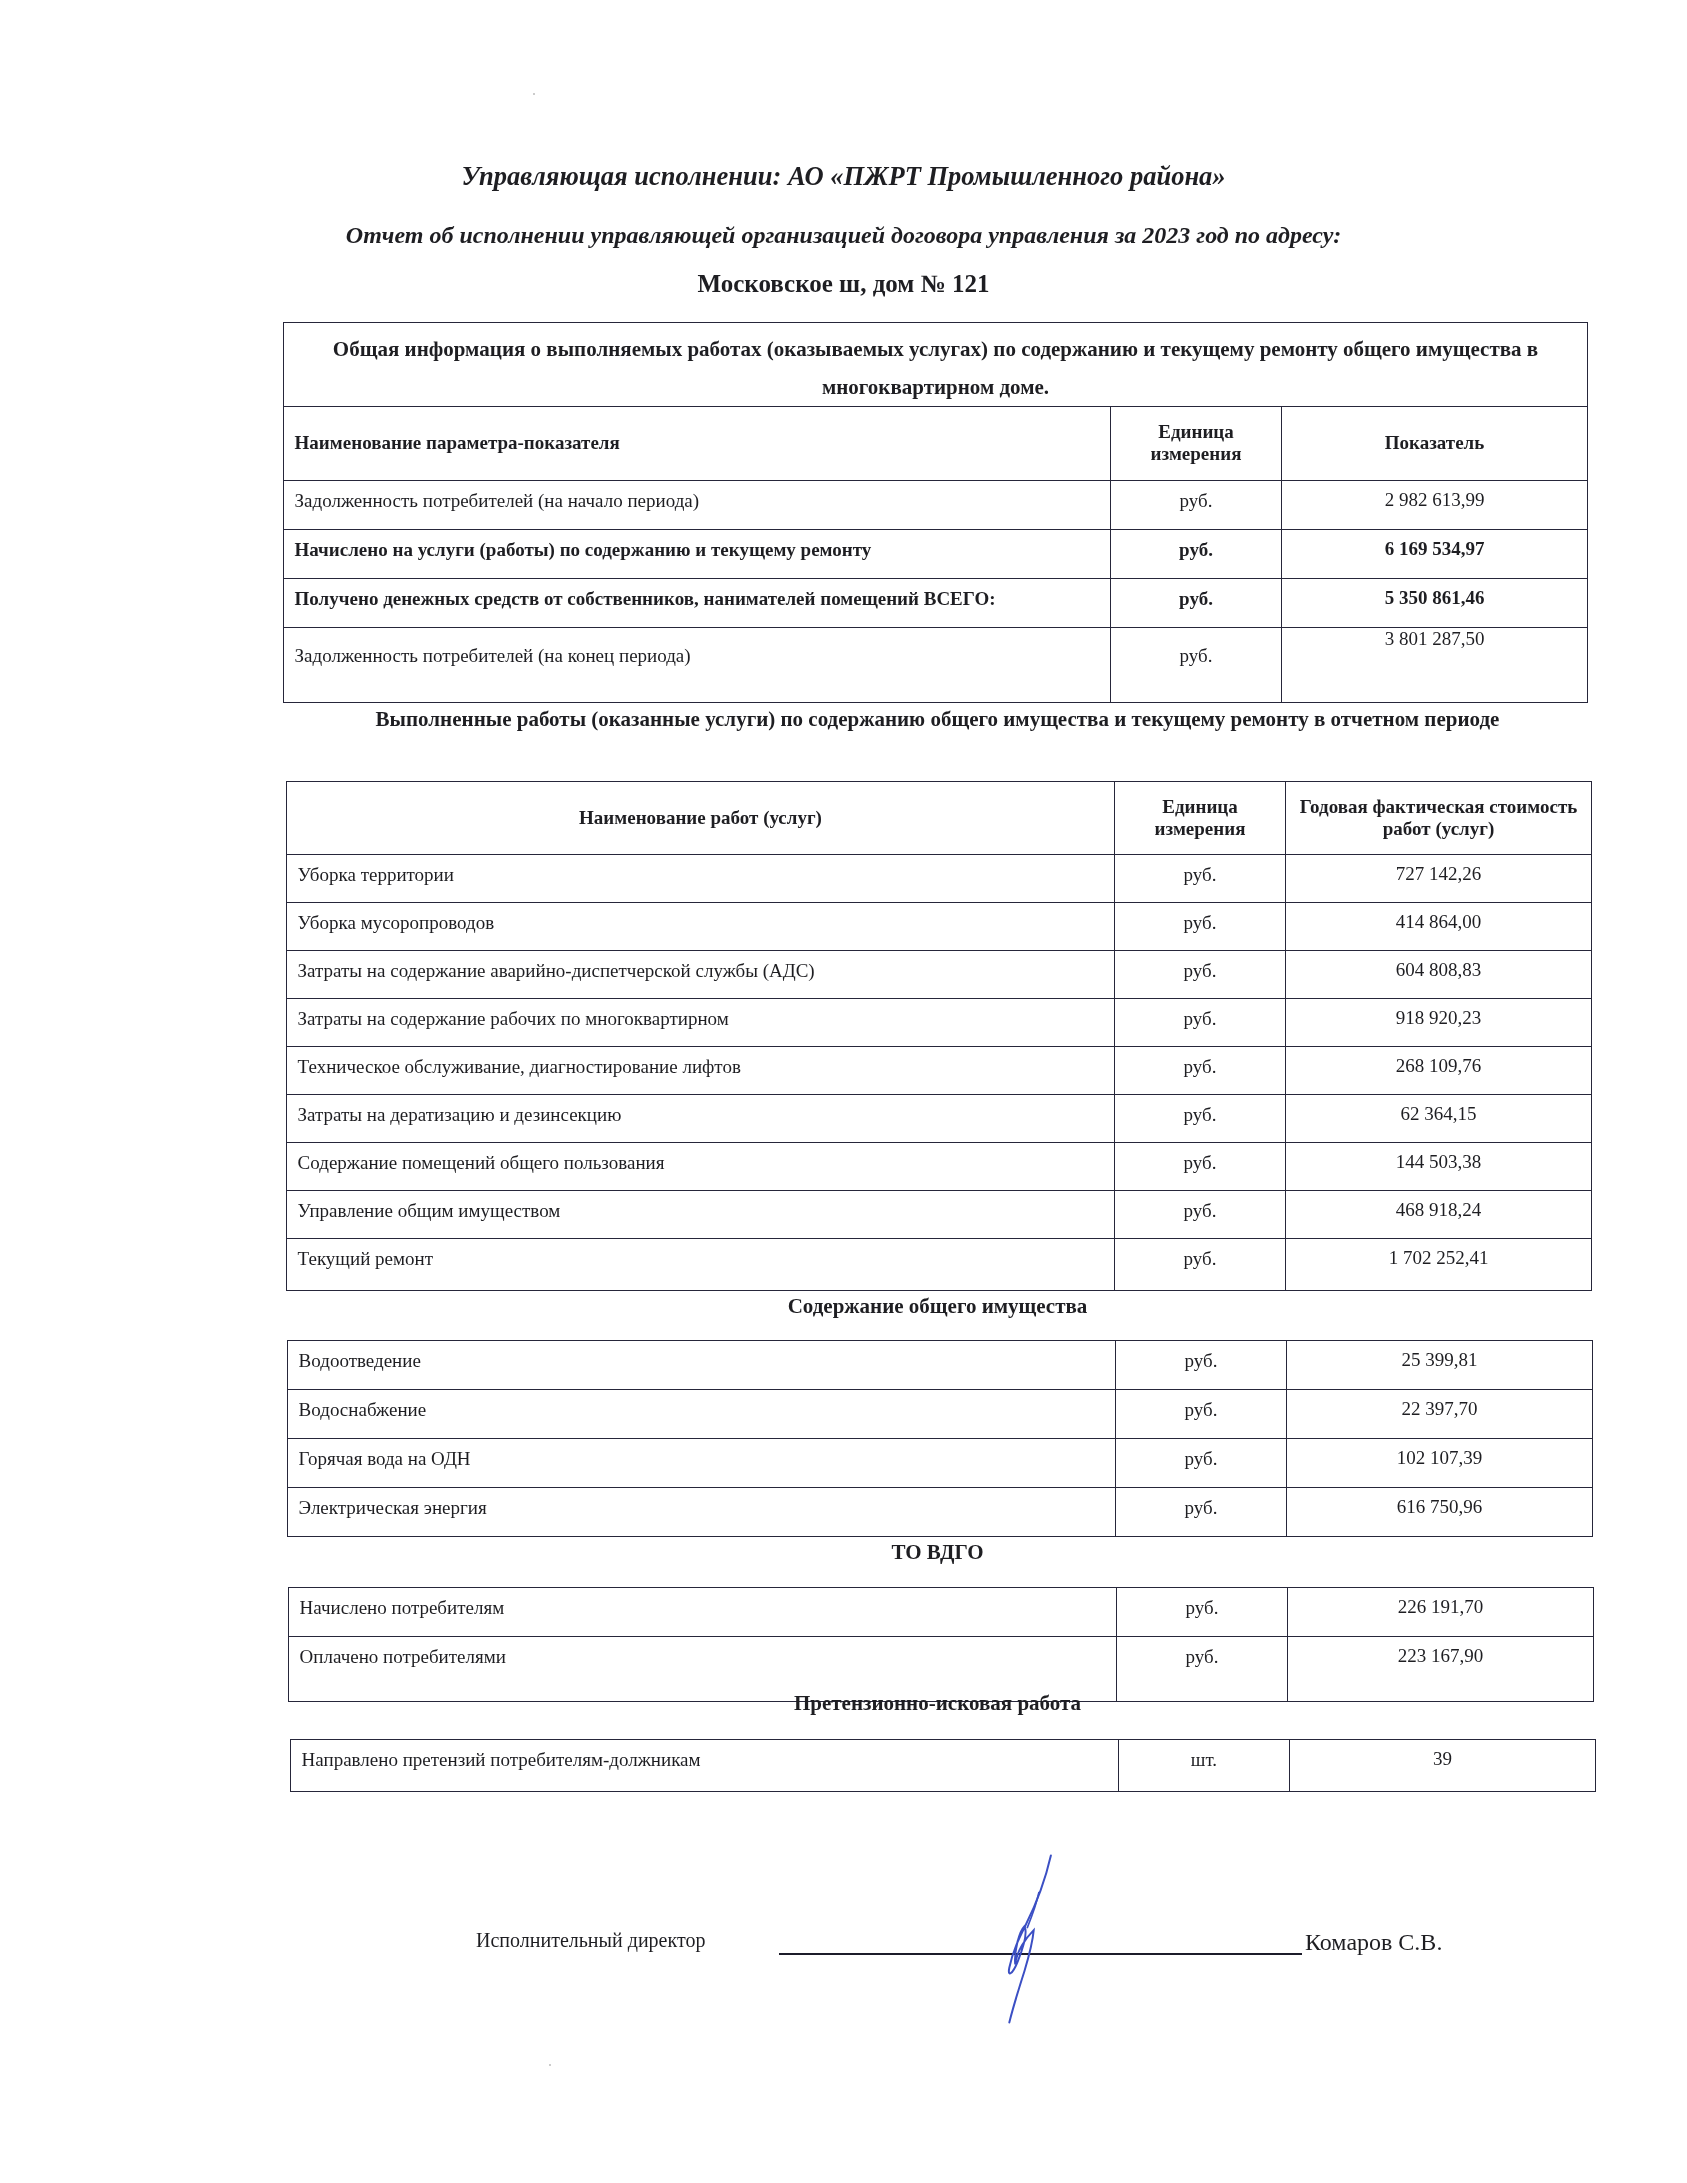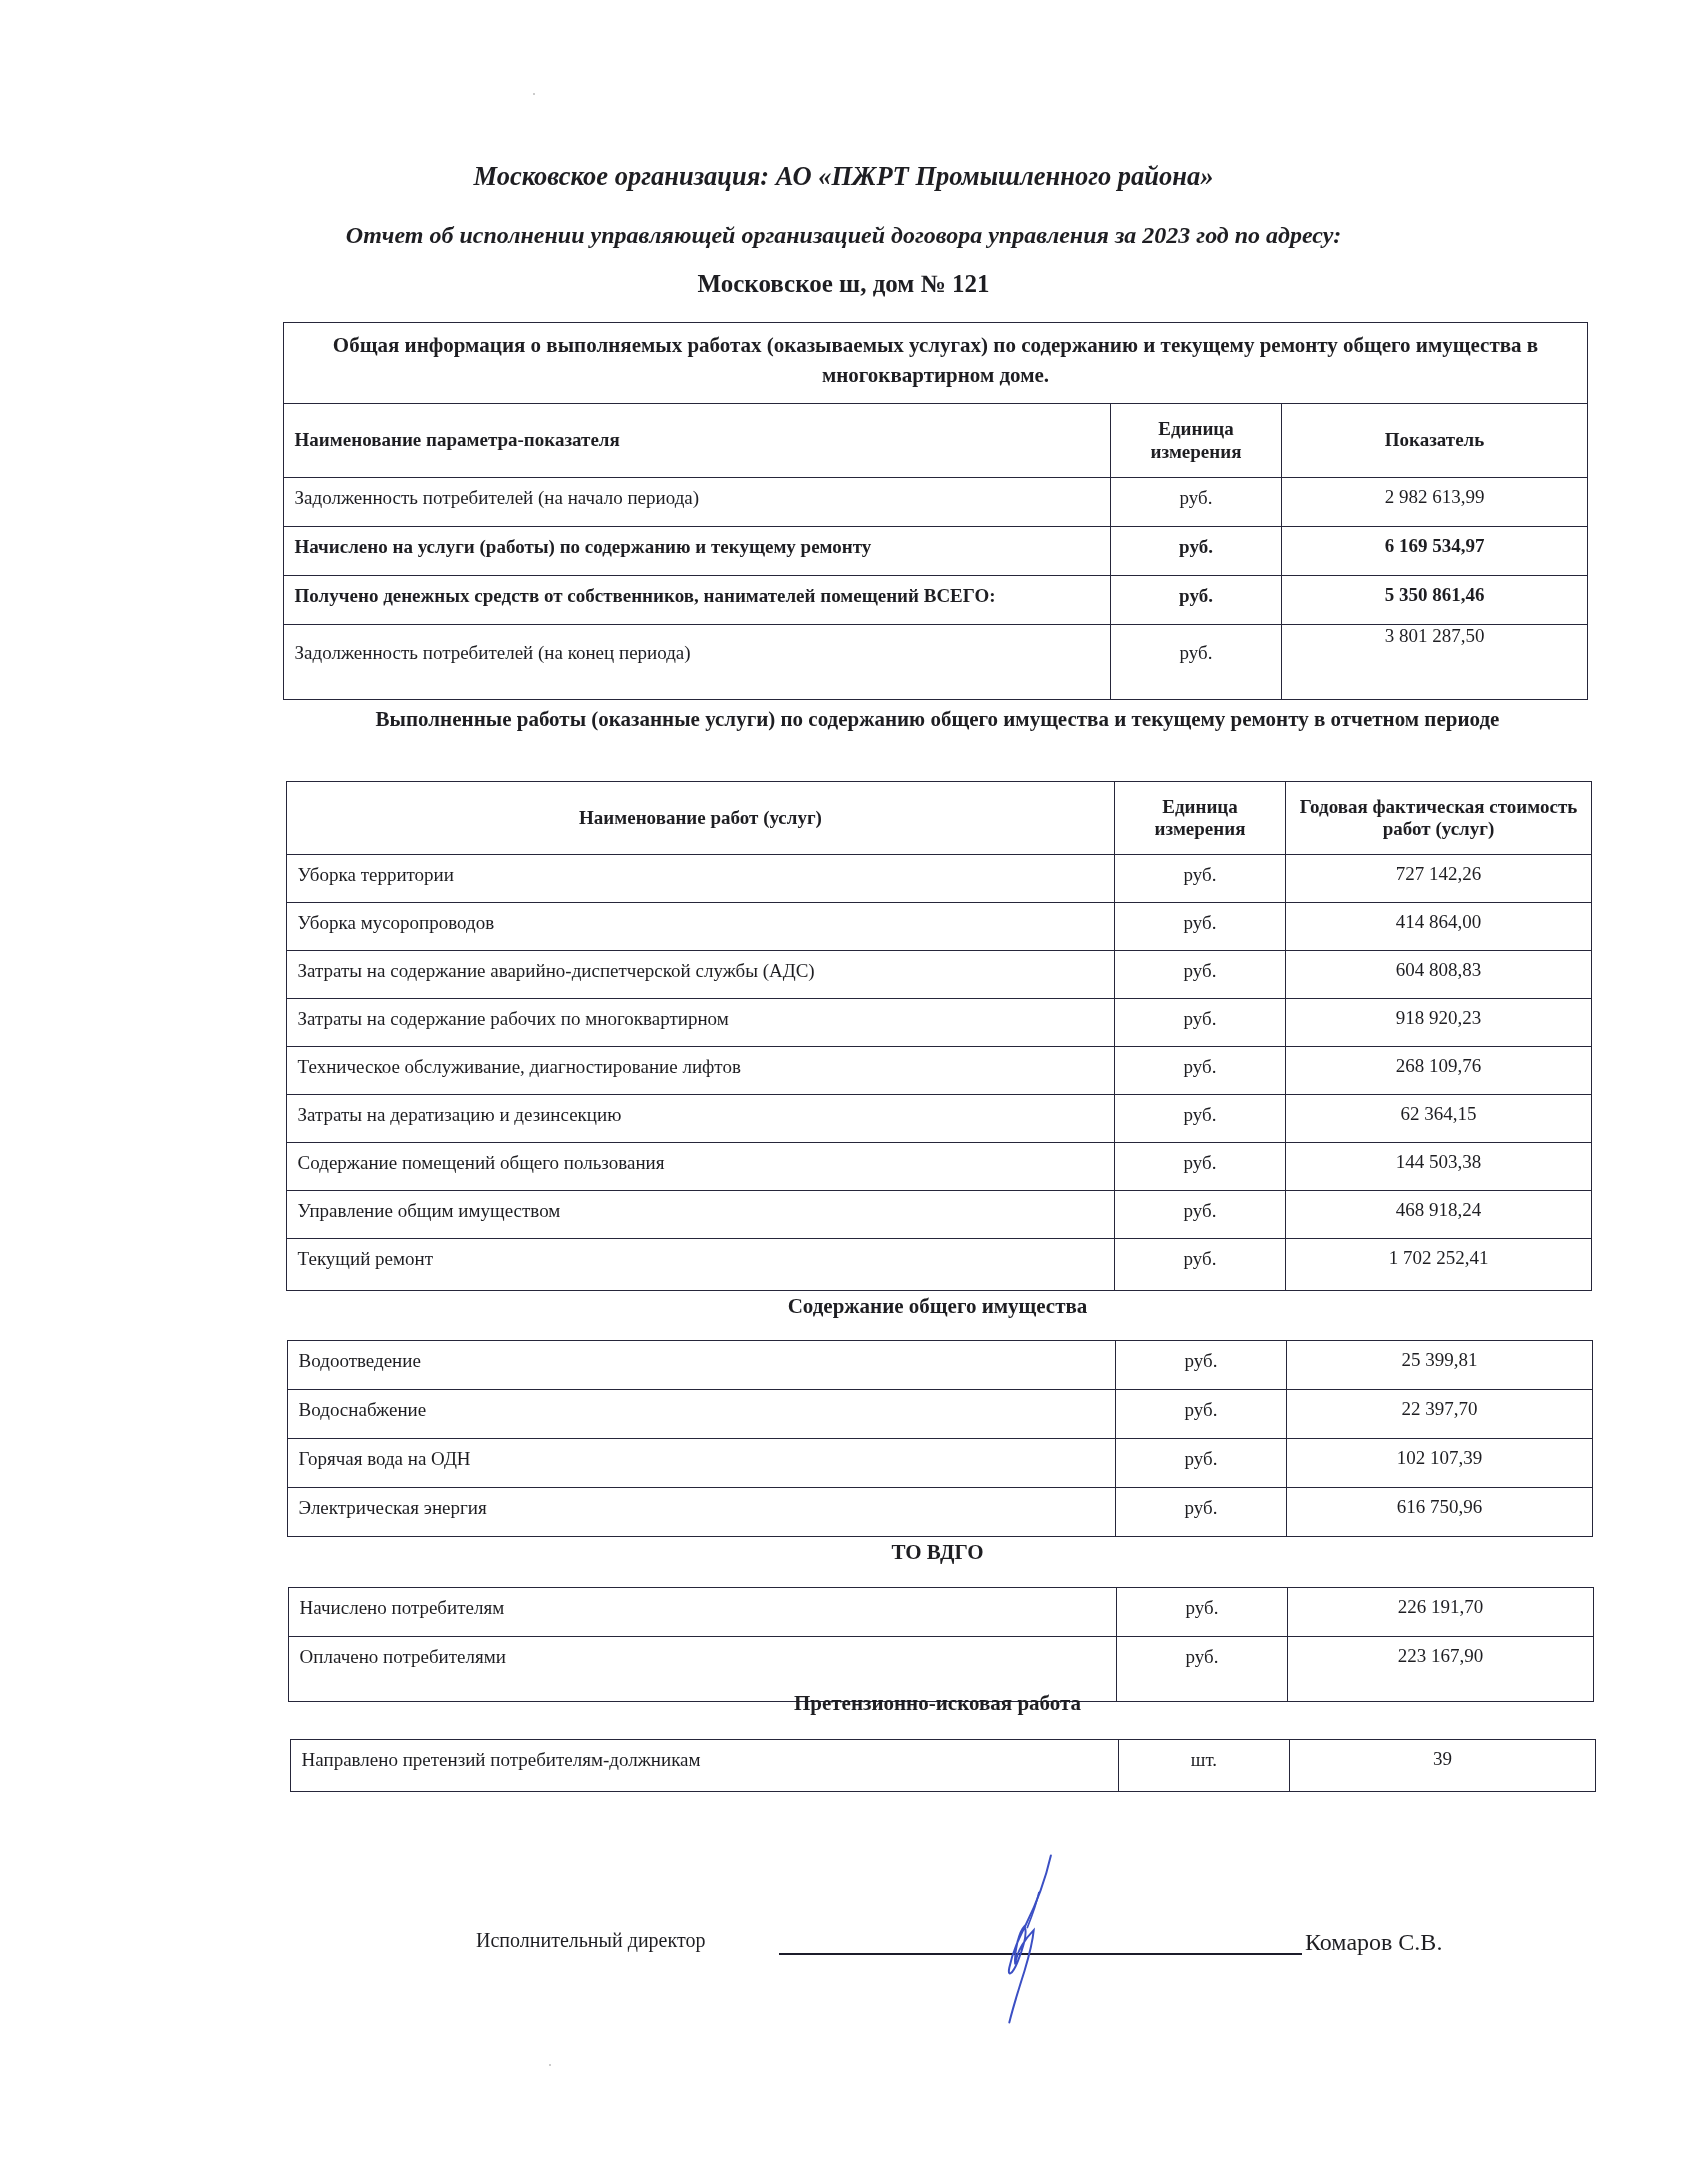--- a/index.html
+++ b/index.html
@@ -16,32 +16,32 @@
   table.doc { position: absolute; border-collapse: collapse; table-layout: fixed; }
   table.doc td, table.doc th {
     border: 1.7px solid #26263a; padding: 0; vertical-align: top; font-size: 19px; line-height: 22.5px;
   }
   table.doc td.name { text-align: left; padding: 9.3px 9.3px 0 10.6px; }
   table.doc td.unit { text-align: center; padding-top: 9.3px; }
   table.doc td.val { text-align: center; padding-top: 8px; }
   table.doc .bold { font-weight: bold; }
   table.doc th { font-weight: bold; vertical-align: middle; text-align: center; }
   table.doc th.left { text-align: left; padding-left: 10.6px; }
-  table.doc td.caption { text-align: center; font-weight: bold; font-size: 21px; line-height: 30px; padding: 6.6px 20px 0 20px; vertical-align: top; }
+  table.doc td.caption { text-align: center; font-weight: bold; font-size: 21px; line-height: 38px; padding: 6.6px 20px 0 20px; vertical-align: top; }
 
   .sig-label { position: absolute; top: 1929px; left: 476px; font-size: 20px; }
   .sig-line { position: absolute; top: 1953px; left: 779px; width: 523px; height: 0; border-top: 2px solid #1c1c2a; }
   .sig-name { position: absolute; top: 1929px; left: 1305px; font-size: 24px; }
   .signature { position: absolute; left: 973px; top: 1852px; width: 132px; height: 172px; }
   .dot { position: absolute; width: 2px; height: 2px; background: #bbb; border-radius: 50%; }
 </style>
 </head>
 <body>
 
-<div class="center-line title">Московское организация: АО «ПЖРТ Промышленного района»</div>
+<div class="center-line title">Управляющая исполнении: АО «ПЖРТ Промышленного района»</div>
 <div class="center-line subtitle">Отчет об исполнении управляющей организацией договора управления за 2023 год по адресу:</div>
 <div class="center-line address">Московское ш, дом № 121</div>
 
 <table class="doc" style="left:283px; top:322px; width:1303px;">
   <colgroup>
       <col style="width:827px">
       <col style="width:171px">
       <col style="width:306px">
     </colgroup>
   <tbody>

